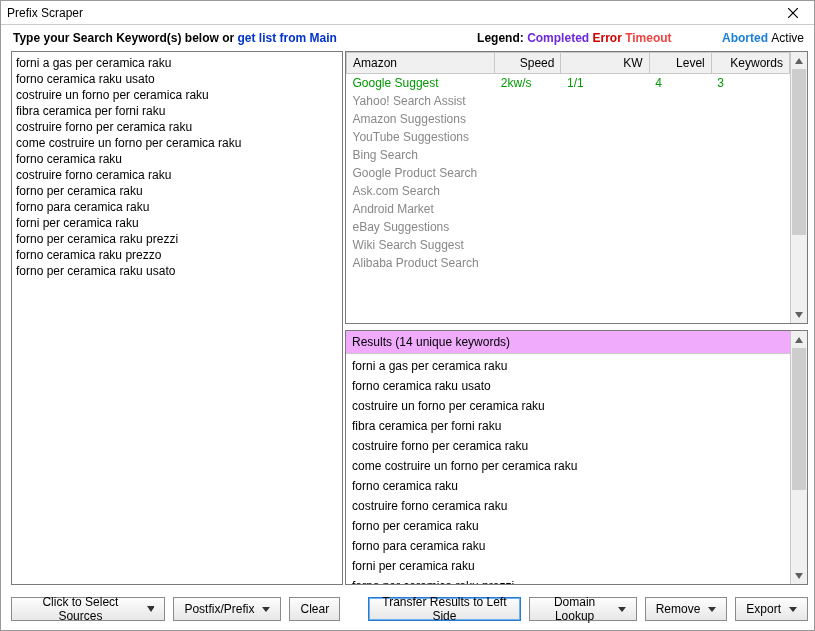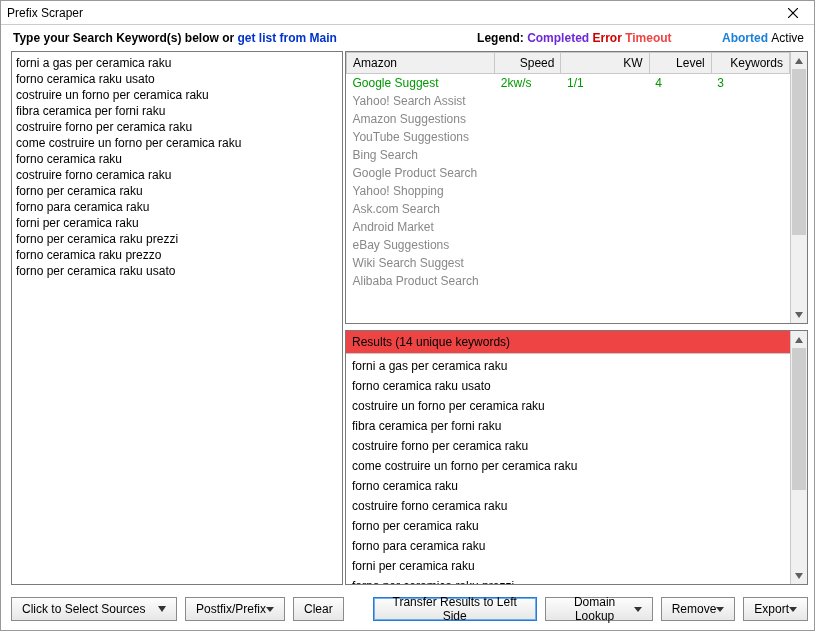--- a/index.html
+++ b/index.html
@@ -29,24 +29,24 @@
 table.sources th.right { text-align: right; }
 table.sources td { padding: 2px 6px; border-bottom: 0; color: #888; }
 table.sources td.right { text-align: left; }
 table.sources tr.completed td { color: #009a00; }
 .vscroll { width: 17px; background: #f0f0f0; border-left: 1px solid #c8c8c8; display: flex; flex-direction: column; }
 .vscroll .arrow { height: 17px; background: #f0f0f0; display: flex; align-items: center; justify-content: center; cursor: pointer; }
 .vscroll .track { flex: 1; background: #f0f0f0; position: relative; }
 .vscroll .thumb { position: absolute; left: 1px; right: 1px; background: #cdcdcd; border-radius: 0; }
 .results-wrap { position: relative; border: 1px solid #7a7a7a; flex: 1; display: flex; min-height: 0; }
 .results-body { flex: 1; overflow: hidden; }
-.results-header { background: #ef4444; border-bottom: 1px solid #c8c8c8; padding: 4px 6px; font-size: 12px; }
+.results-header { background: #f0abfc; border-bottom: 1px solid #c8c8c8; padding: 4px 6px; font-size: 12px; }
 .results-list { padding: 2px 6px; font-size: 12px; line-height: 20px; }
 .bottom-bar { display: flex; align-items: center; padding: 6px 6px 6px 10px; gap: 8px; }
-.btn { height: 24px; background: linear-gradient(#fdfdfd,#e7e7e7); border: 1px solid #8a8a8a; padding: 0 10px; font-size: 12px; display: inline-flex; align-items: center; gap: 0; cursor: pointer; }
+.btn { height: 24px; background: linear-gradient(#fdfdfd,#e7e7e7); border: 1px solid #8a8a8a; padding: 0 10px; font-size: 12px; display: inline-flex; align-items: center; gap: 8px; cursor: pointer; }
 .btn.sel { width: 176px; justify-content: space-between; }
 .btn .tri { width: 0; height: 0; border-left: 4px solid transparent; border-right: 4px solid transparent; border-top: 5px solid #333; }
 .btn.focused { border: 1px solid #2a7ad4; box-shadow: 0 0 0 1px #6db0f2 inset; }
 </style>
 </head>
 <body>
 
 <div class="titlebar">
   <span class="title-text">Prefix Scraper</span>
   <div class="close-x">
@@ -147,27 +147,20 @@
                 <td class="right"></td>
               </tr>
               <tr class="">
                 <td>Google Product Search</td>
                 <td class="right"></td>
                 <td class="right"></td>
                 <td class="right"></td>
                 <td class="right"></td>
               </tr>
               <tr class="">
-                <td>Yahoo! Shopping</td>
-                <td class="right"></td>
-                <td class="right"></td>
-                <td class="right"></td>
-                <td class="right"></td>
-              </tr>
-              <tr class="">
                 <td>Ask.com Search</td>
                 <td class="right"></td>
                 <td class="right"></td>
                 <td class="right"></td>
                 <td class="right"></td>
               </tr>
               <tr class="">
                 <td>Android Market</td>
                 <td class="right"></td>
                 <td class="right"></td>

